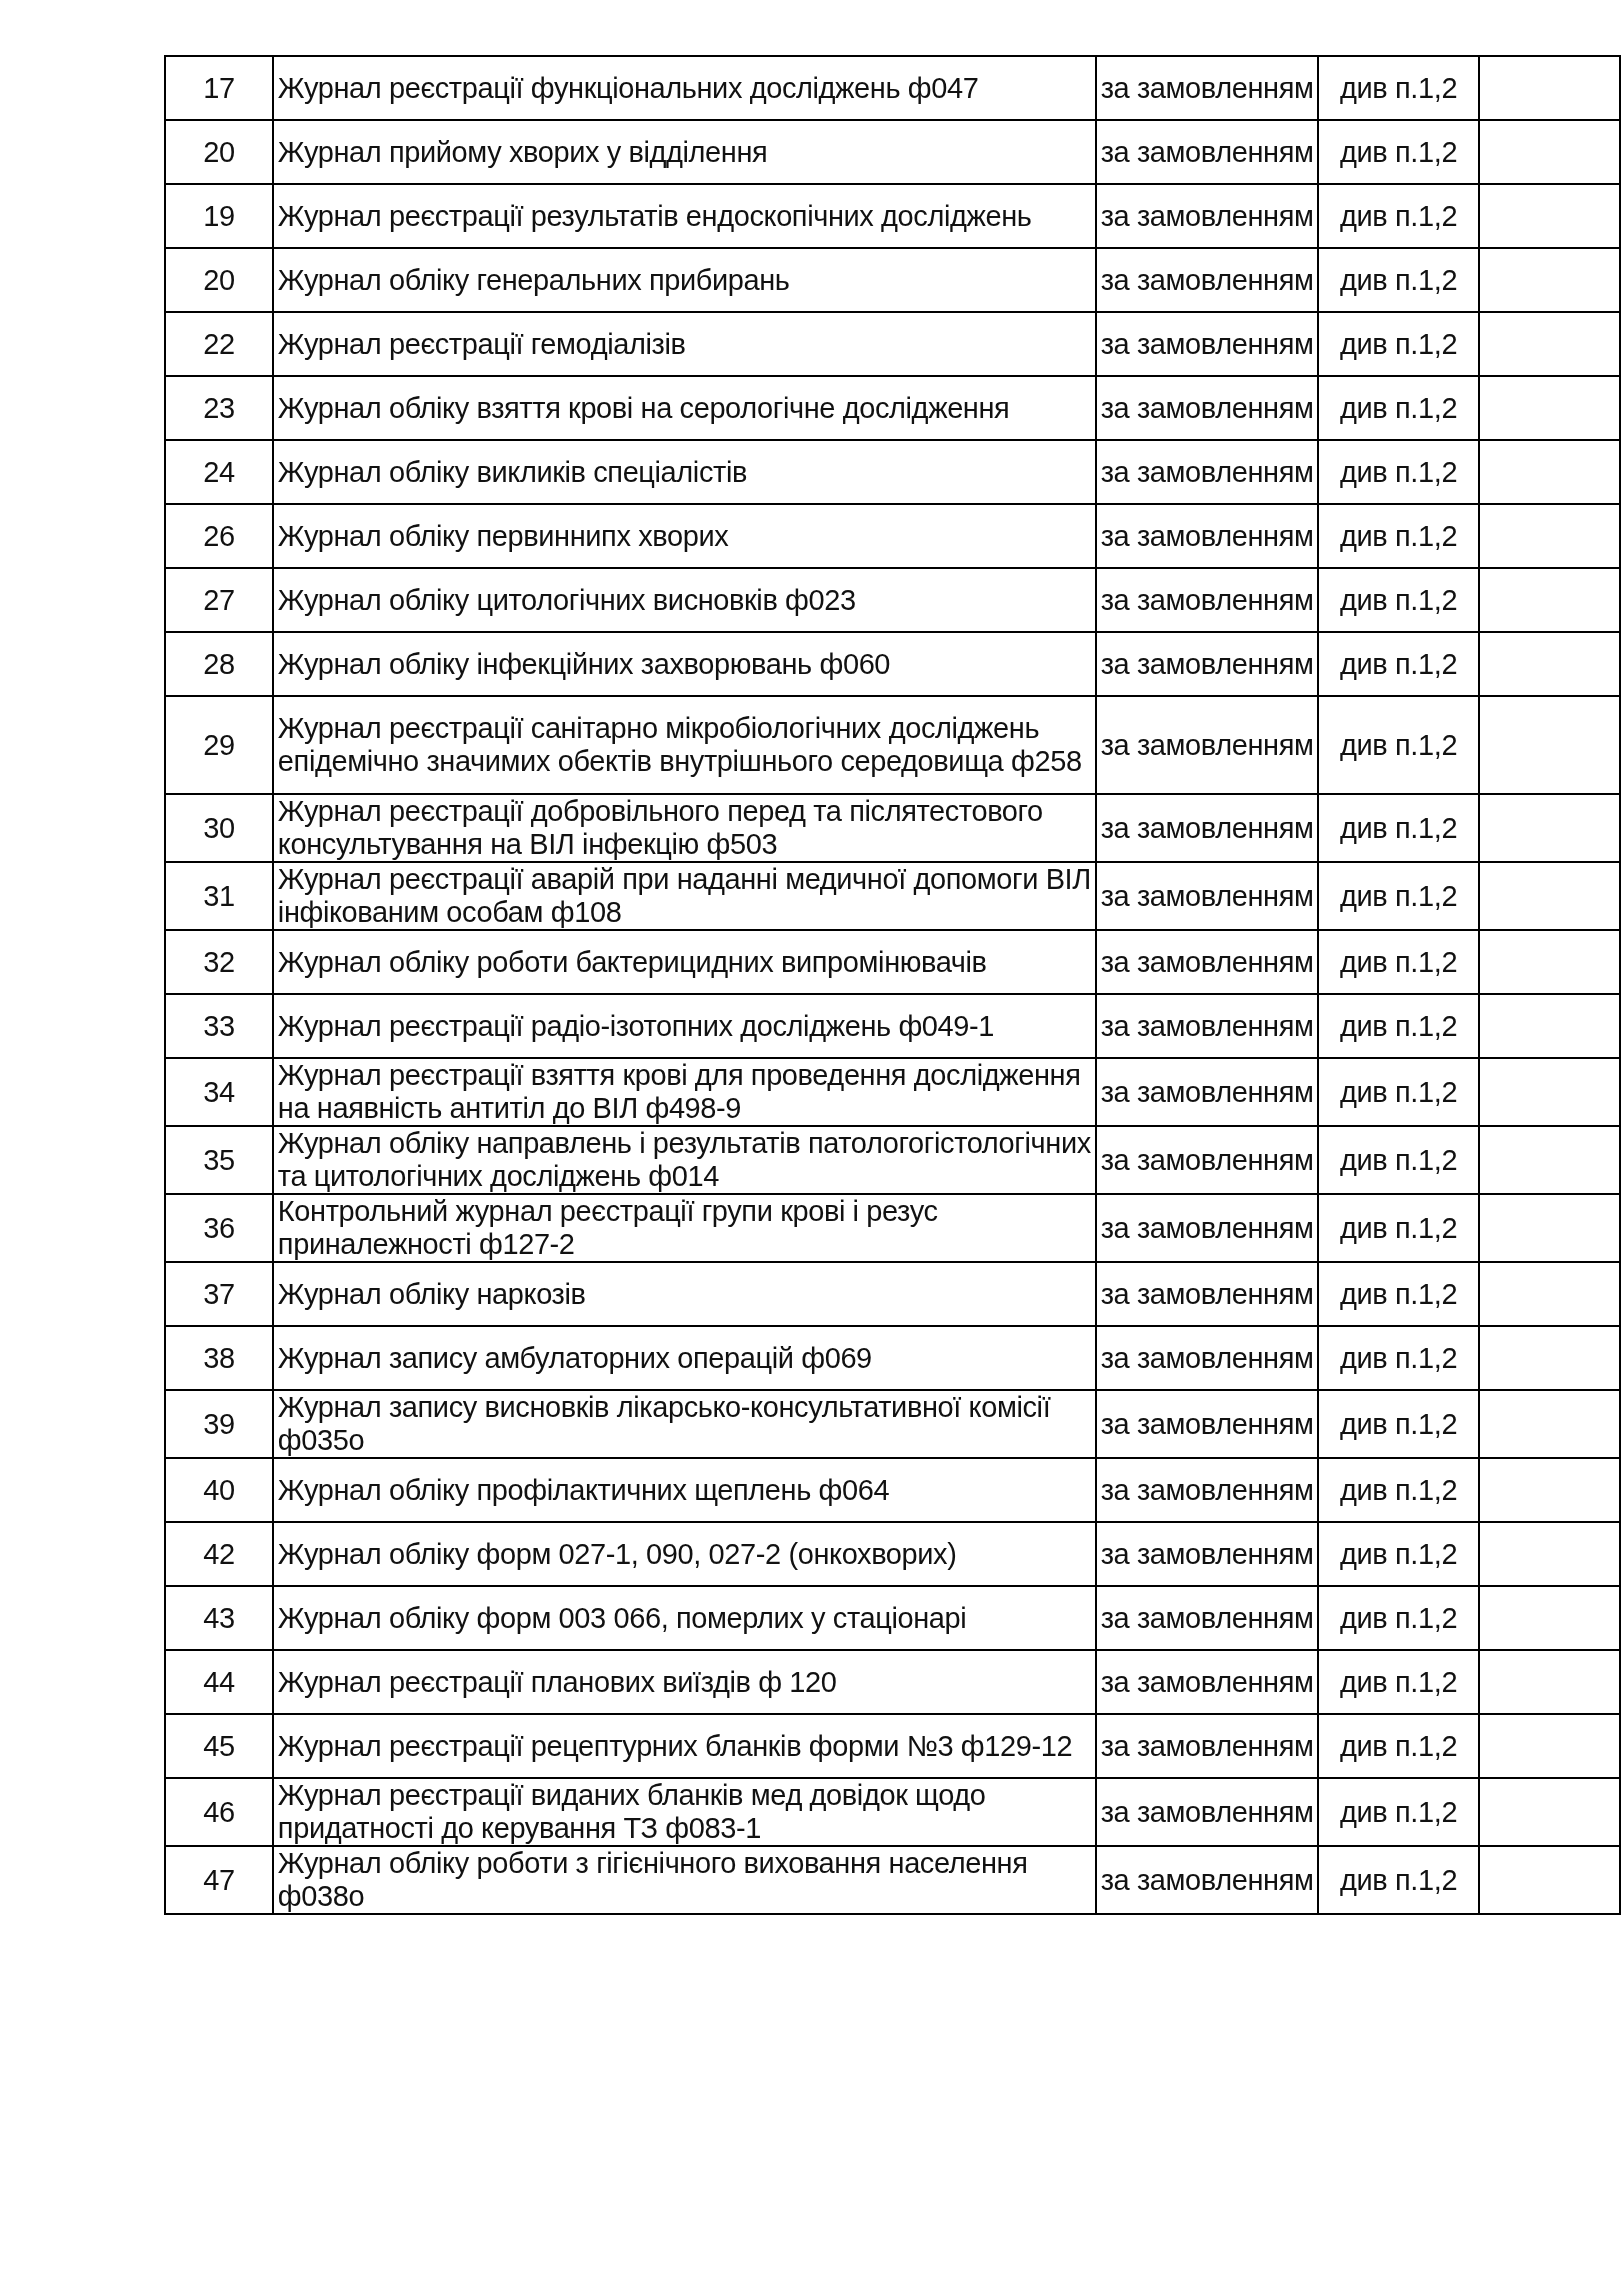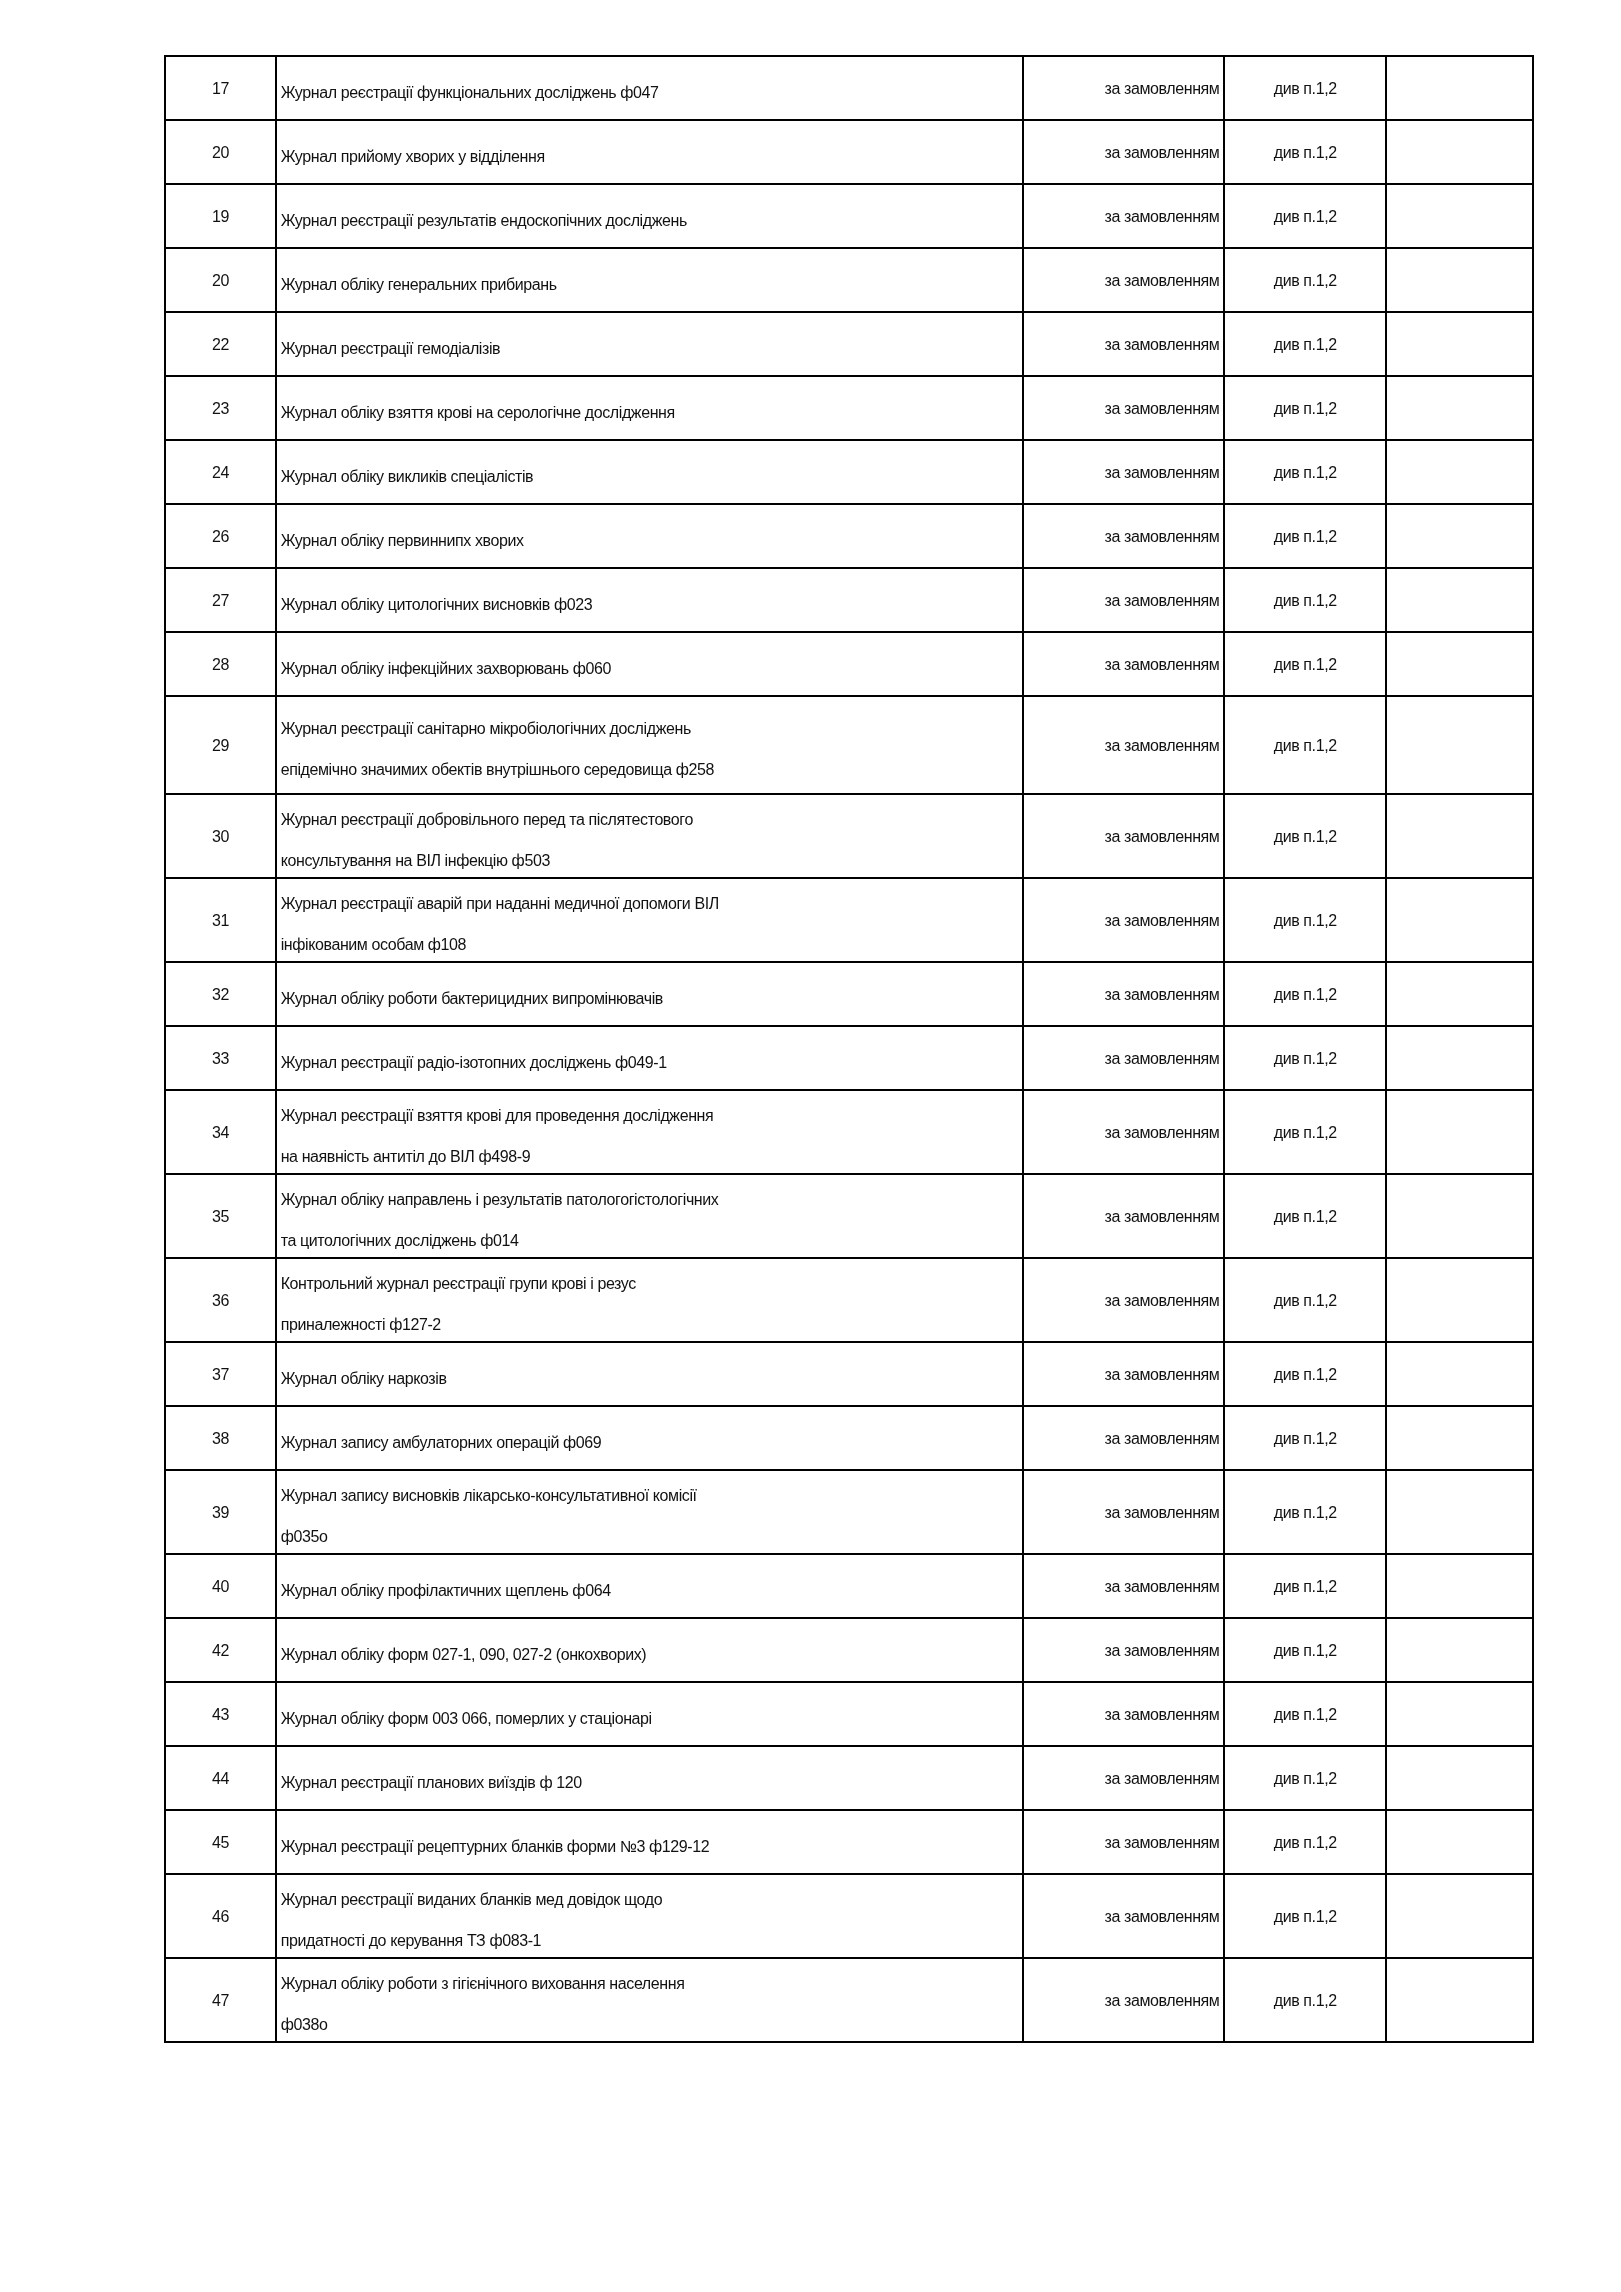--- a/index.html
+++ b/index.html
@@ -2,36 +2,36 @@
 <html><head>
 <meta charset="utf-8">
 <style>
   html, body { margin: 0; padding: 0; background: #ffffff; }
   body { width: 1621px; height: 2293px; position: relative; overflow: hidden; }
   #doc-table {
     position: absolute; left: 164px; top: 55px;
     border-collapse: collapse;
     table-layout: fixed;
     font-family: "Liberation Sans", sans-serif;
-    font-size: 16px; color: #111111;
+    font-size: 29px; color: #111111;
     letter-spacing: -0.4px;
   }
   #doc-table td {
     border: 2.9px solid #000000;
     height: 62px; padding: 0 3.9px;
     vertical-align: middle;
     line-height: 33px;
   }
   #doc-table tr.tall td { height: 96px; }
   td.num { width: 101px; text-align: center; }
   td.name { width: 737px; text-align: left; padding-left: 4.9px; }
   td.mode { width: 192px; text-align: right; white-space: nowrap; }
   td.ref { width: 152px; text-align: center; white-space: nowrap; border-radius: 12px; }
   td.extra { width: 137px; }
-  .line { display: block; white-space: nowrap; margin-top: 8px; }
+  .line { display: block; white-space: nowrap; }
 </style>
 </head>
 <body>
 
 <table id="doc-table">
   <tbody id="table-body">
       <tr>
         <td class="num">17</td>
         <td class="name">
           <span class="line">Журнал реєстрації функціональних досліджень ф047</span>

